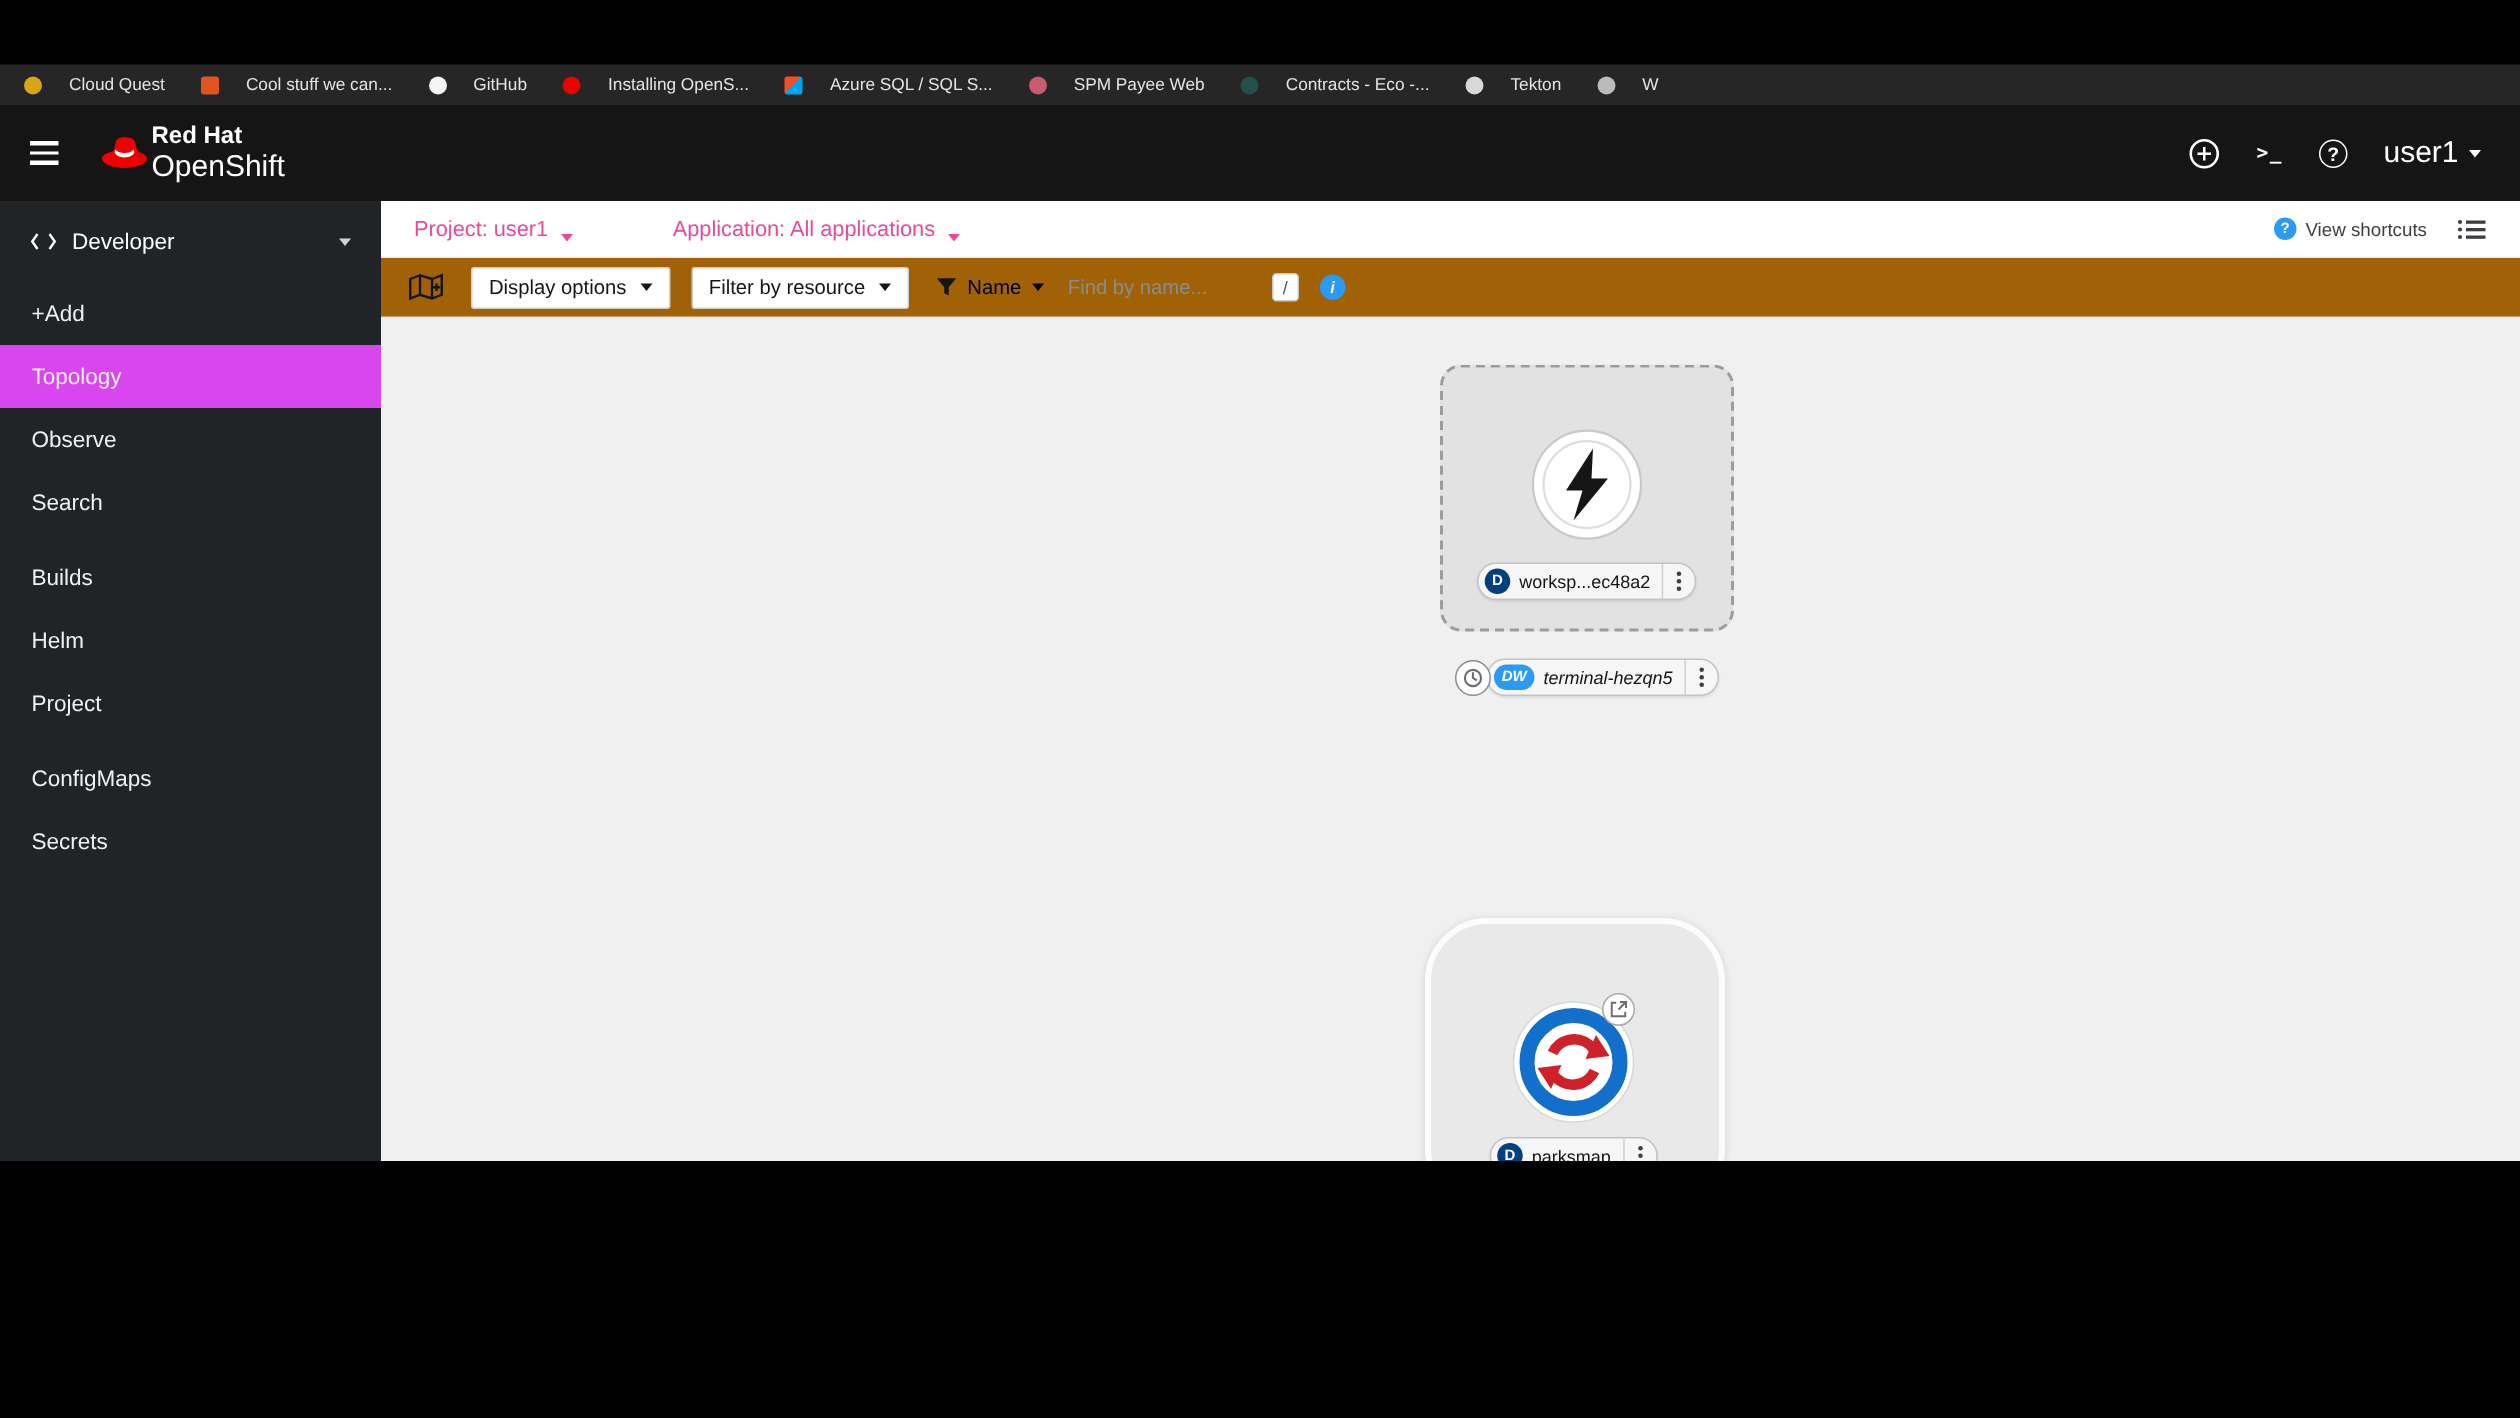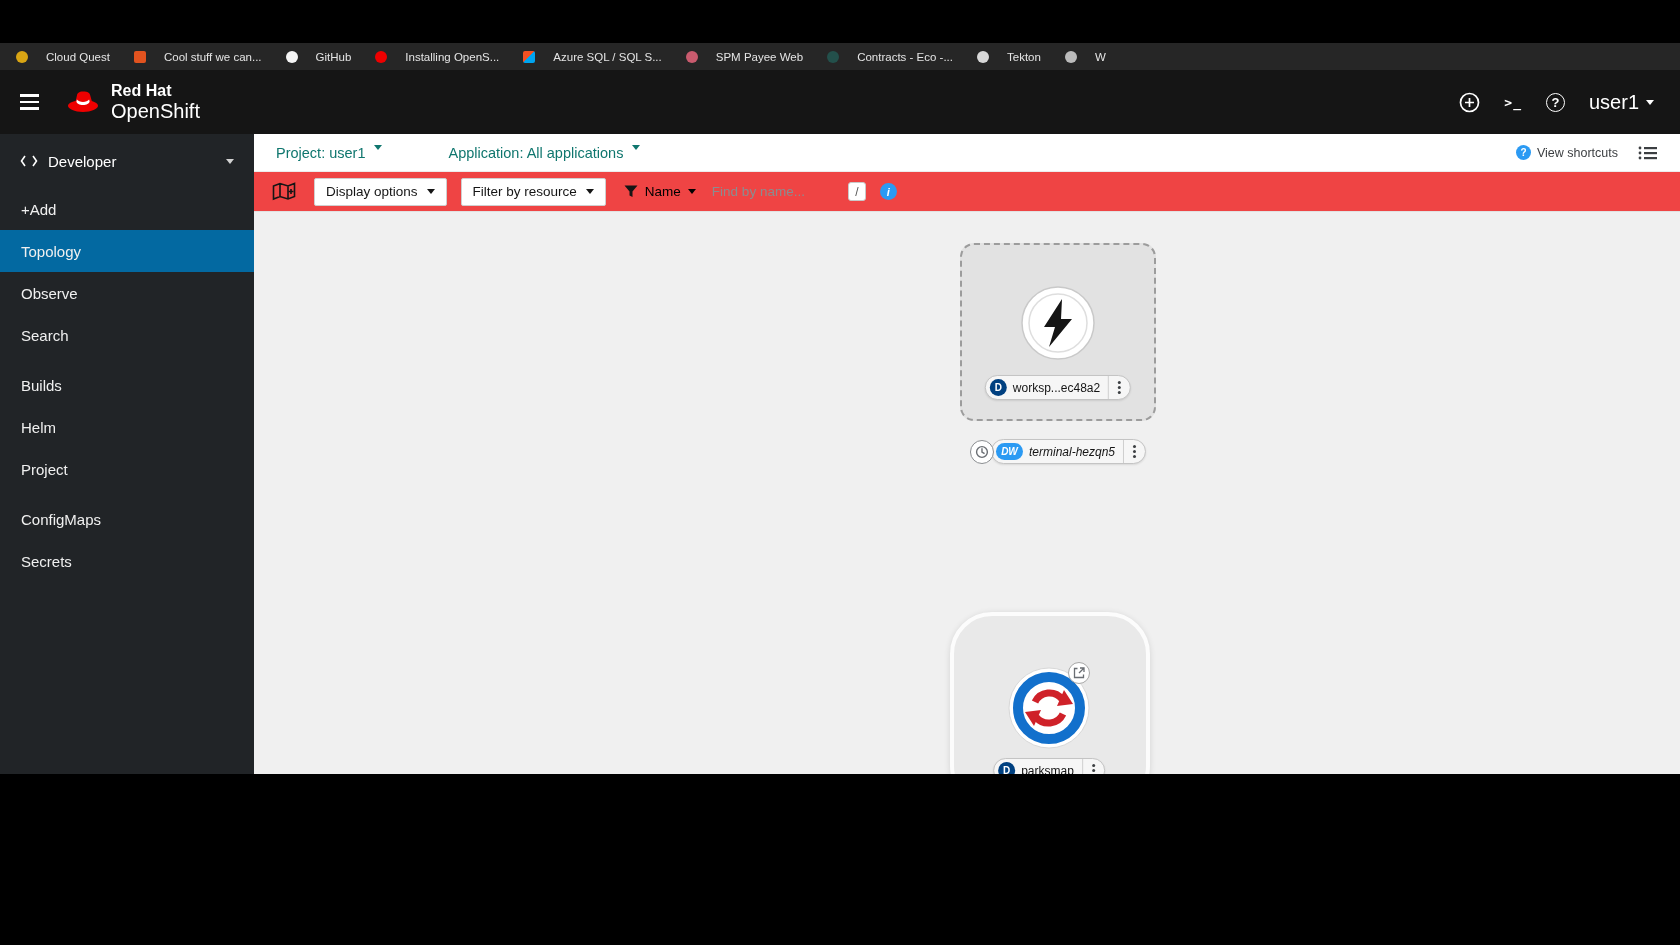--- a/index.html
+++ b/index.html
@@ -19,52 +19,52 @@
   .bookmark{ display:flex; align-items:center; gap:6px; cursor:pointer; }
   .fav{ width:12px; height:12px; display:inline-block; flex:none; }
   .bm-label{ font-size:11.5px; color:#e4e4e4; white-space:nowrap;margin-left:12px; }
   
   .masthead{
     position:absolute; top:70px; left:0; right:0; height:64px;
     background:#151515; display:flex; align-items:center;
   }
   .hamburger{ background:none; border:none; margin-left:20px; cursor:pointer; display:flex; flex-direction:column; gap:4px; }
   .hamburger span{ width:19px; height:2.5px; background:#fff; display:block; }
-  .brand{ display:flex; align-items:center; gap:10px; margin-left:26px; }
+  .brand{ display:flex; align-items:center; margin-left:26px; }
   .brand-text{ display:flex; flex-direction:column; line-height:1.1; }
   .brand-top{ color:#fff; font-weight:700; font-size:16px; }
   .brand-bottom{ color:#fff; font-size:20px; }
   .mast-right{ margin-left:auto; margin-right:26px; display:flex; align-items:center; gap:24px; }
   .mast-icon-btn{ background:none; border:none; cursor:pointer; display:flex; align-items:center; justify-content:center; }
   .circle-outline{
     width:19px; height:19px; border:1.6px solid #fff; border-radius:50%;
     color:#fff; font-size:13px; display:flex; align-items:center; justify-content:center; font-weight:700;
   }
   .terminal-glyph{ color:#fff; font-family:"DejaVu Sans Mono", monospace; font-size:13px; font-weight:700; letter-spacing:1px; }
   .user-menu{ background:none; border:none; cursor:pointer; display:flex; align-items:center; gap:7px; color:#fff; font-size:20px; }
   .caret{ width:0; height:0; border-left:4px solid transparent; border-right:4px solid transparent; border-top:5px solid currentColor; display:inline-block; }
   
   .app{ position:absolute; top:134px; left:0; right:0; height:640px; display:flex; }
   .sidebar{ width:254px; flex:none; background:#212427; }
   .perspective{ height:54px; display:flex; align-items:center; gap:10px; padding:0 20px; color:#fff; font-size:15px; cursor:pointer; }
   .perspective .caret{ margin-left:auto; color:#d2d2d2; }
   .nav-item{ display:flex; align-items:center; height:42px; padding-left:21px; font-size:15px; color:#f0f0f0; cursor:pointer; }
-  .nav-item.selected{ background:#0369a1; }
+  .nav-item.selected{ background:#d946ef; }
   .group-gap{ margin-top:8px; }
   
   .main{ flex:1; min-width:0; display:flex; flex-direction:column; background:#fff; }
   .context-bar{ height:38px; flex:none; border-bottom:1px solid #ececec; display:flex; align-items:center; padding:0 22px; }
-  .ctx-dd{ background:none; border:none; cursor:pointer; display:flex; align-items:flex-start; gap:9px; font-size:14.5px; color:#0f766e; }
+  .ctx-dd{ background:none; border:none; cursor:pointer; display:flex; align-items:flex-end; gap:9px; font-size:14.5px; color:#ec4899; }
   .ctx-dd.app-dd{ margin-left:66px; }
   .ctx-right{ margin-left:auto; display:flex; align-items:center; gap:20px; }
   .shortcuts{ background:none; border:none; cursor:pointer; display:flex; align-items:center; gap:6px; font-size:12.5px; color:#3c3f42; }
   .q-dot{ width:15px; height:15px; border-radius:50%; background:#2b9af3; color:#fff; font-size:10px; font-weight:700; display:flex; align-items:center; justify-content:center; }
   .list-toggle{ background:none; border:none; cursor:pointer; display:flex; }
   
-  .toolbar{ height:40px; flex:none; border-bottom:1px solid #e2e2e2; display:flex; align-items:center; gap:14px; padding:0 14px; background:#ef4444; }
+  .toolbar{ height:40px; flex:none; border-bottom:1px solid #e2e2e2; display:flex; align-items:center; gap:14px; padding:0 14px; background:#a16207; }
   .tb-icon-btn{ background:none; border:none; cursor:pointer; display:flex; padding:4px; }
   .tb-dd{ border:1px solid #cfcfcf; border-radius:2px; background:#fff; height:28px; padding:0 11px; display:flex; align-items:center; gap:9px; font-size:13.5px; color:#151515; cursor:pointer; }
   .name-group{ display:flex; align-items:center; gap:7px; margin-left:4px; cursor:pointer; font-size:13.5px; }
   .find-box{ display:flex; align-items:center; gap:8px; margin-left:2px; }
   .find-box input{ border:none; outline:none; background:transparent; font-size:13.5px; width:128px; color:#151515; font-family:"Liberation Sans", sans-serif; }
   .find-box input::placeholder{ color:#8a8d90; }
   .key-hint{ min-width:18px; height:19px; border:1px solid #c9c9c9; border-radius:3px; font-size:12px; color:#555; display:flex; align-items:center; justify-content:center; padding:0 4px; background:#fff; }
   .info-dot{ width:17px; height:17px; border-radius:50%; background:#2b9af3; color:#fff; font-size:11px; font-weight:700; font-style:italic; display:flex; align-items:center; justify-content:center; cursor:pointer; }
   
   .canvas{ flex:1; position:relative; background:#f0f0f0; overflow:hidden; }

